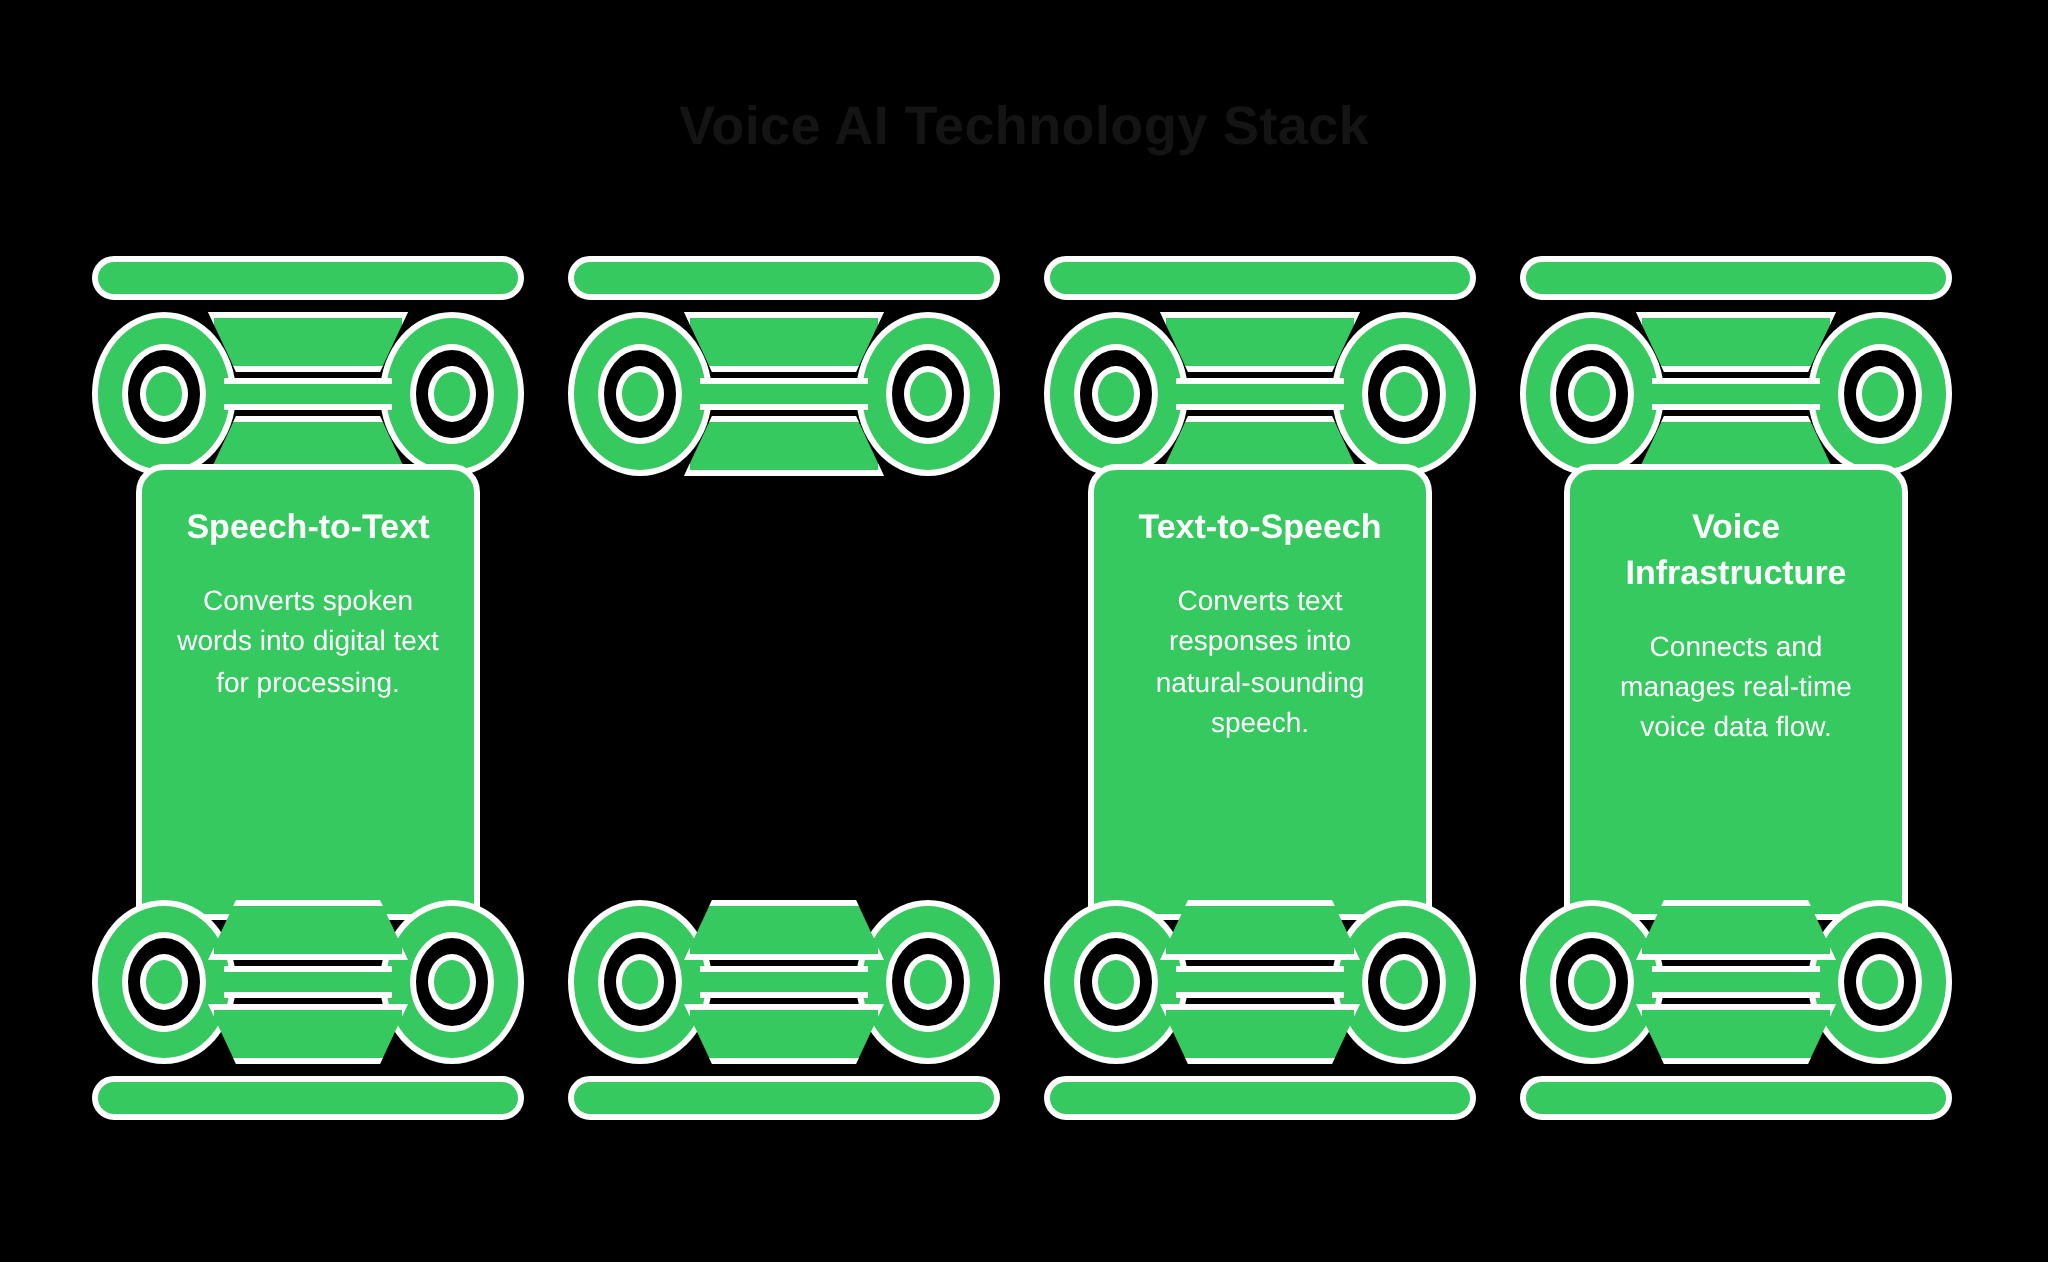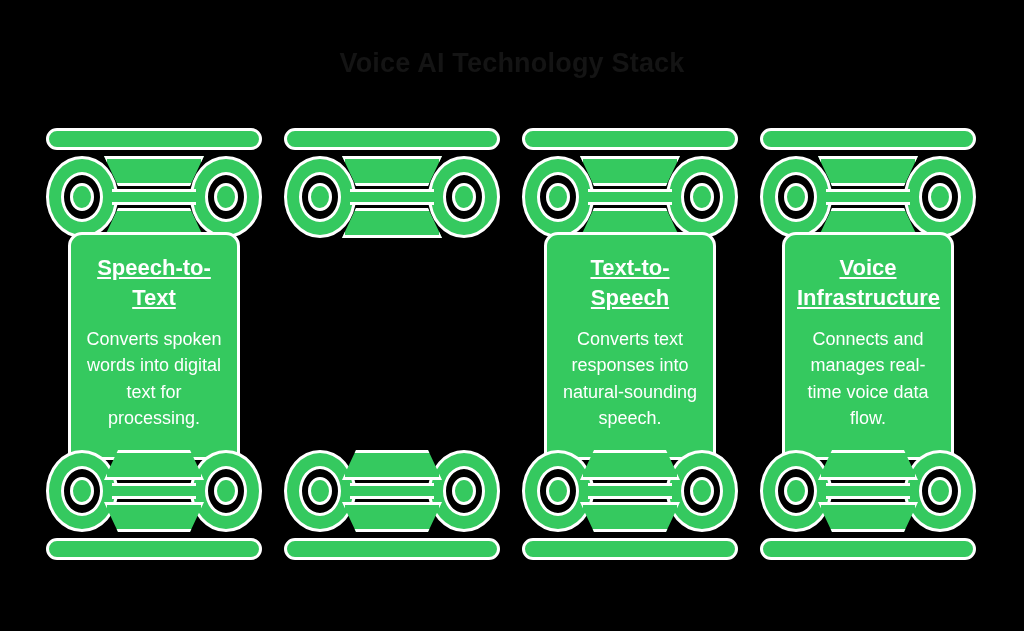--- a/index.html
+++ b/index.html
@@ -181,31 +181,30 @@
     box-sizing: border-box;
     padding: 18px 12px 10px 12px;
     display: flex;
     flex-direction: column;
     align-items: center;
     text-align: center;
     overflow: hidden;
   }
 
   .shaft-title {
-    font-size: 22px;
+    font-size: 17px;
     font-weight: bold;
     color: #ffffff;
     line-height: 1.35;
     margin: 0 0 14px 0;
     width: 100%;
-    text-decoration: underline;
   }
 
   .shaft-desc {
-    font-size: 18px;
+    font-size: 14px;
     font-weight: normal;
     color: #ffffff;
     line-height: 1.45;
     margin: 0;
     width: 100%;
   }
 </style>
 </head>
 <body>
 

